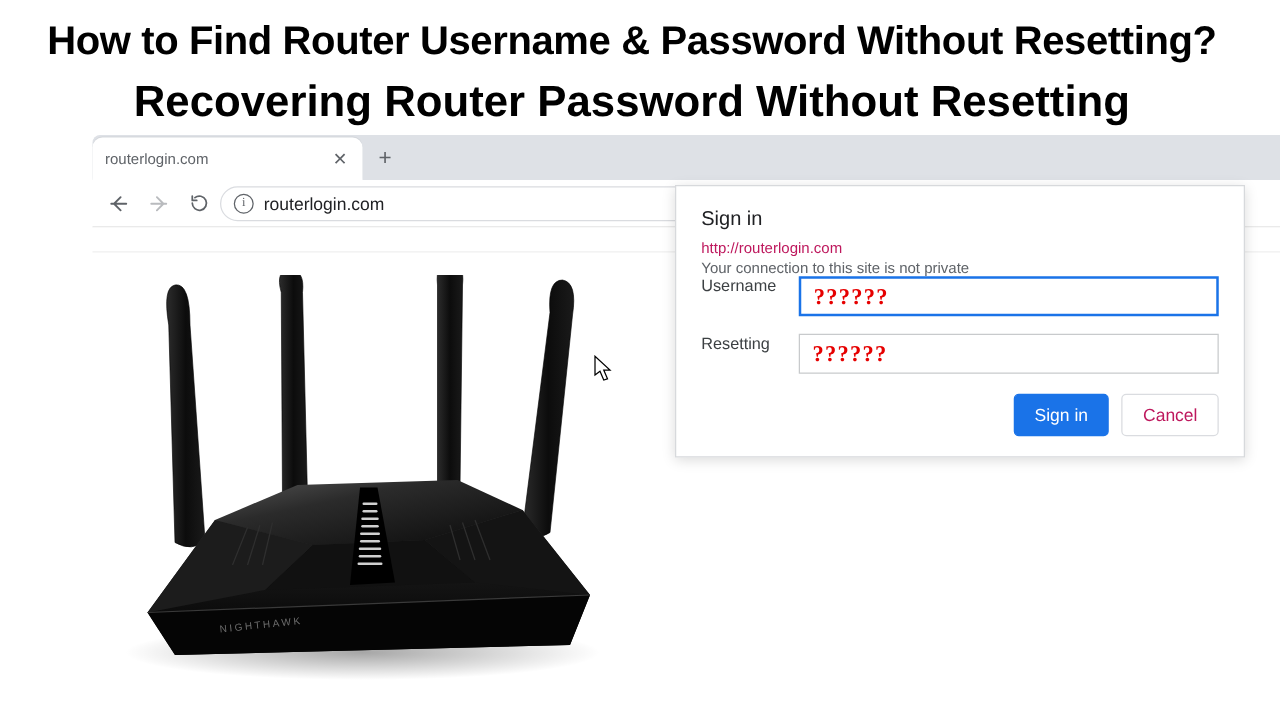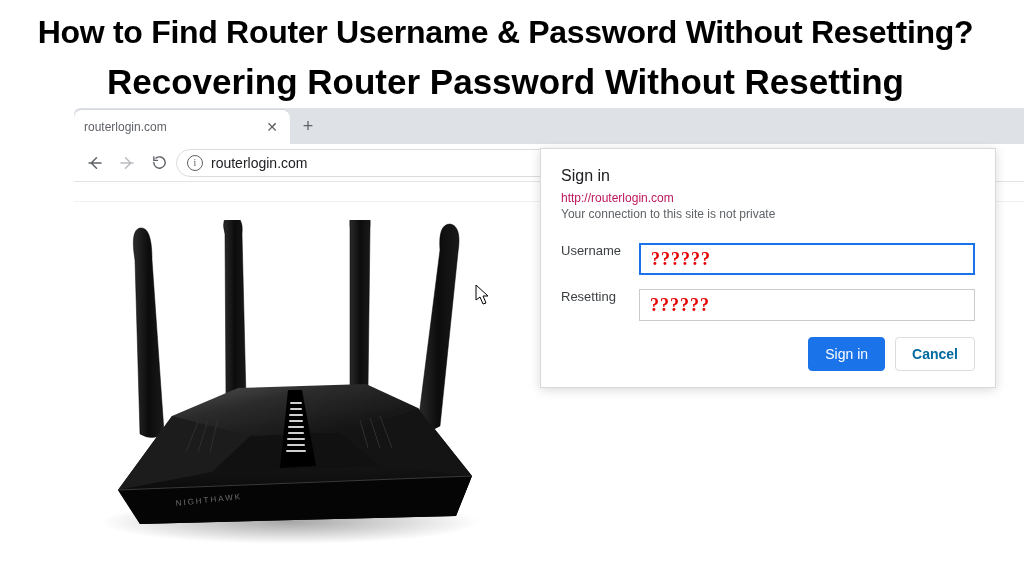--- a/index.html
+++ b/index.html
@@ -23,29 +23,29 @@
   .navbtn.disabled { color:#b9bbbe; }
   .omni { flex: 0 0 auto; width: 780px; height: 28px; border: 1px solid #dadce0; border-radius: 14px; display:flex; align-items:center; padding: 0 10px; gap: 8px; background:#fff; color:#202124; }
   .info-icon { width:16px;height:16px;border:1.5px solid #5f6368;border-radius:50%;display:flex;align-items:center;justify-content:center;font-size:10px;color:#5f6368;font-family:serif; }
   .omni-text { font-size: 14px; color:#202124; }
   .page-white { position:absolute; left:0; top:74px; width:950px; height:20px; background:#fff; border-bottom:1px solid #f0f0f0; }
 
   
   .dialog { position:absolute; left:540px; top:148px; width:456px; background:#fff; border:1px solid #d7d9dc; box-shadow:0 2px 10px rgba(0,0,0,.15); padding:18px 20px 16px 20px; }
   .dlg-title { font-size:16px; color:#202124; font-weight:400; margin-bottom:6px; }
   .dlg-url { font-size:12px; color:#be185d; }
-  .dlg-note { font-size:12px; color:#5f6368; margin-top:2px; margin-bottom:22px; }
+  .dlg-note { font-size:12px; color:#5f6368; margin-top:2px; }
   .row { display:flex; align-items:flex-start; margin-bottom:14px; }
   .row-label { width:78px; font-size:13px; color:#3c4043; }
   .row-input { flex:1; height:32px; border:1px solid #c8cacc; padding:0 10px; font-size:18px; font-weight:700; color:#e60000; display:flex; align-items:center; letter-spacing:1px; font-family:"Times New Roman", serif; }
   .row-input.focus { border:2px solid #1a73e8; }
   .dlg-actions { display:flex; justify-content:flex-end; gap:10px; margin-top:16px; }
   .btn { height:34px; padding:0 16px; font-size:14px; border-radius:4px; display:flex; align-items:center; justify-content:center; cursor:pointer; }
   .btn-primary { background:#1a73e8; color:#fff; border:1px solid #1a73e8; }
-  .btn-secondary { background:#fff; color:#0369a1; border:1px solid #dadce0;font-weight:bold; }
+  .btn-secondary { background:#fff; color:#be185d; border:1px solid #dadce0; }
 
   
   .cursor { position:absolute; left:475px; top:284px; width:16px; height:22px; }
 
   
   .router { position:absolute; left:80px; top:220px; width:420px; height:330px; }
   .router svg { width:100%; height:100%; }
 
   svg .arrow { stroke:#5f6368; stroke-width:2; fill:none; stroke-linecap:round; stroke-linejoin:round; }
 </style>

